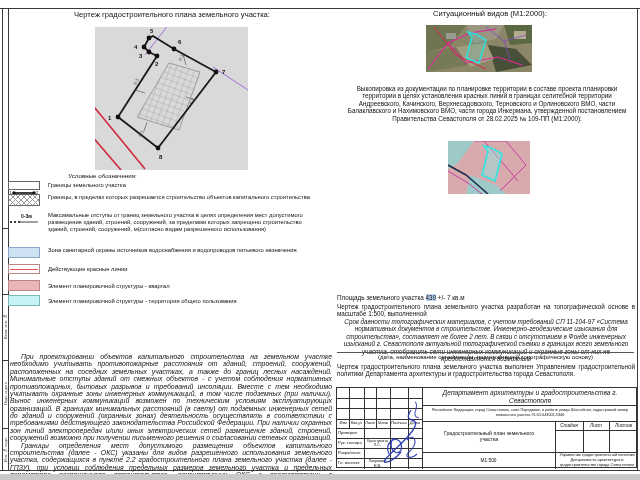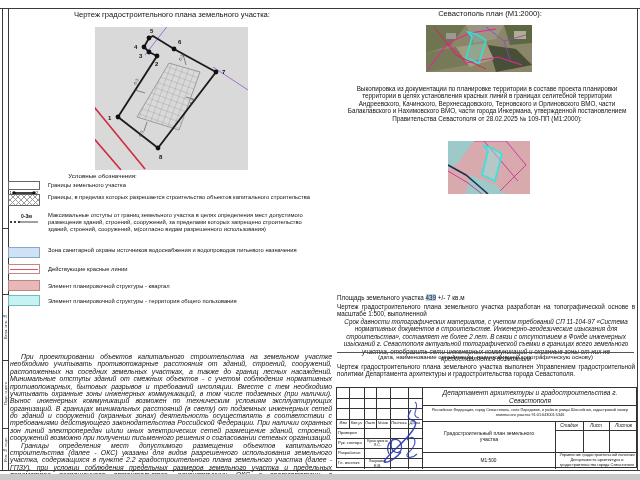--- a/index.html
+++ b/index.html
@@ -143,21 +143,21 @@
   <div class="legrow-label" style="top:283px;">Элемент планировочной структуры - квартал</div>
 
   <div class="symbox cyanbox" style="top:295px;height:11px;"></div>
   <div class="legrow-label" style="top:298px;">Элемент планировочной структуры - территория общего пользования</div>
 
   <div class="abs" style="left:10px;top:353px;width:322px;">
     <p class="jpara">При проектировании объектов капитального строительства на земельном участке необходимо учитывать противопожарные расстояния от зданий, строений, сооружений, расположенных на соседних земельных участках, а также до границ лесных насаждений. Минимальные отступы зданий от смежных объектов - с учетом соблюдения нормативных противопожарных, бытовых разрывов и требований инсоляции. Вместе с тем необходимо учитывать охранные зоны инженерных коммуникаций, в том числе подземных (при наличии). Вынос инженерных коммуникаций возможен по техническим условиям эксплуатирующих организаций. В границах минимальных расстояний (в свету) от подземных инженерных сетей до зданий и сооружений (охранных зонах) деятельность осуществлять в соответствии с требованиями действующего законодательства Российской Федерации. При наличии охранных зон линий электропередач и/или иных электрических сетей размещение зданий, строений, сооружений возможно при получении письменного решения о согласовании сетевых организаций.</p>
     <p class="jpara">Границы определения мест допустимого размещения объектов капитального строительства (далее - ОКС) указаны для видов разрешенного использования земельного участка, содержащихся в пункте 2.2 градостроительного плана земельного участка (далее - ГПЗУ), при условии соблюдения предельных размеров земельного участка и предельных параметров разрешенного строительства, реконструкции ОКС в соответствии с требованиями градостроительного регламента, указанными в пункте 2.3 ГПЗУ.</p>
   </div>
 
-  <div class="t ctr" style="left:345px;top:10px;width:290px;font-size:7.6px;">Севастополь план (М1:2000):</div>
+  <div class="t ctr" style="left:345px;top:10px;width:290px;font-size:7.6px;">Ситуационный видов (М1:2000):</div>
 
   <div class="abs" style="left:426px;top:25px;width:106px;height:47px;">
     <svg width="106" height="47" viewBox="0 0 106 47">
       <rect width="106" height="47" fill="#8b8668"></rect>
       <polygon points="0,0 40,0 25,20 0,28" fill="#6f7550"></polygon>
       <polygon points="40,0 78,0 70,14 48,18" fill="#9a9480"></polygon>
       <polygon points="78,0 106,0 106,18 84,20" fill="#5c6844"></polygon>
       <polygon points="0,28 30,22 42,40 0,47" fill="#767a57"></polygon>
       <polygon points="62,20 90,24 106,40 70,47" fill="#474f38"></polygon>
       <polygon points="30,22 60,18 68,34 44,42" fill="#a39c7e"></polygon>

